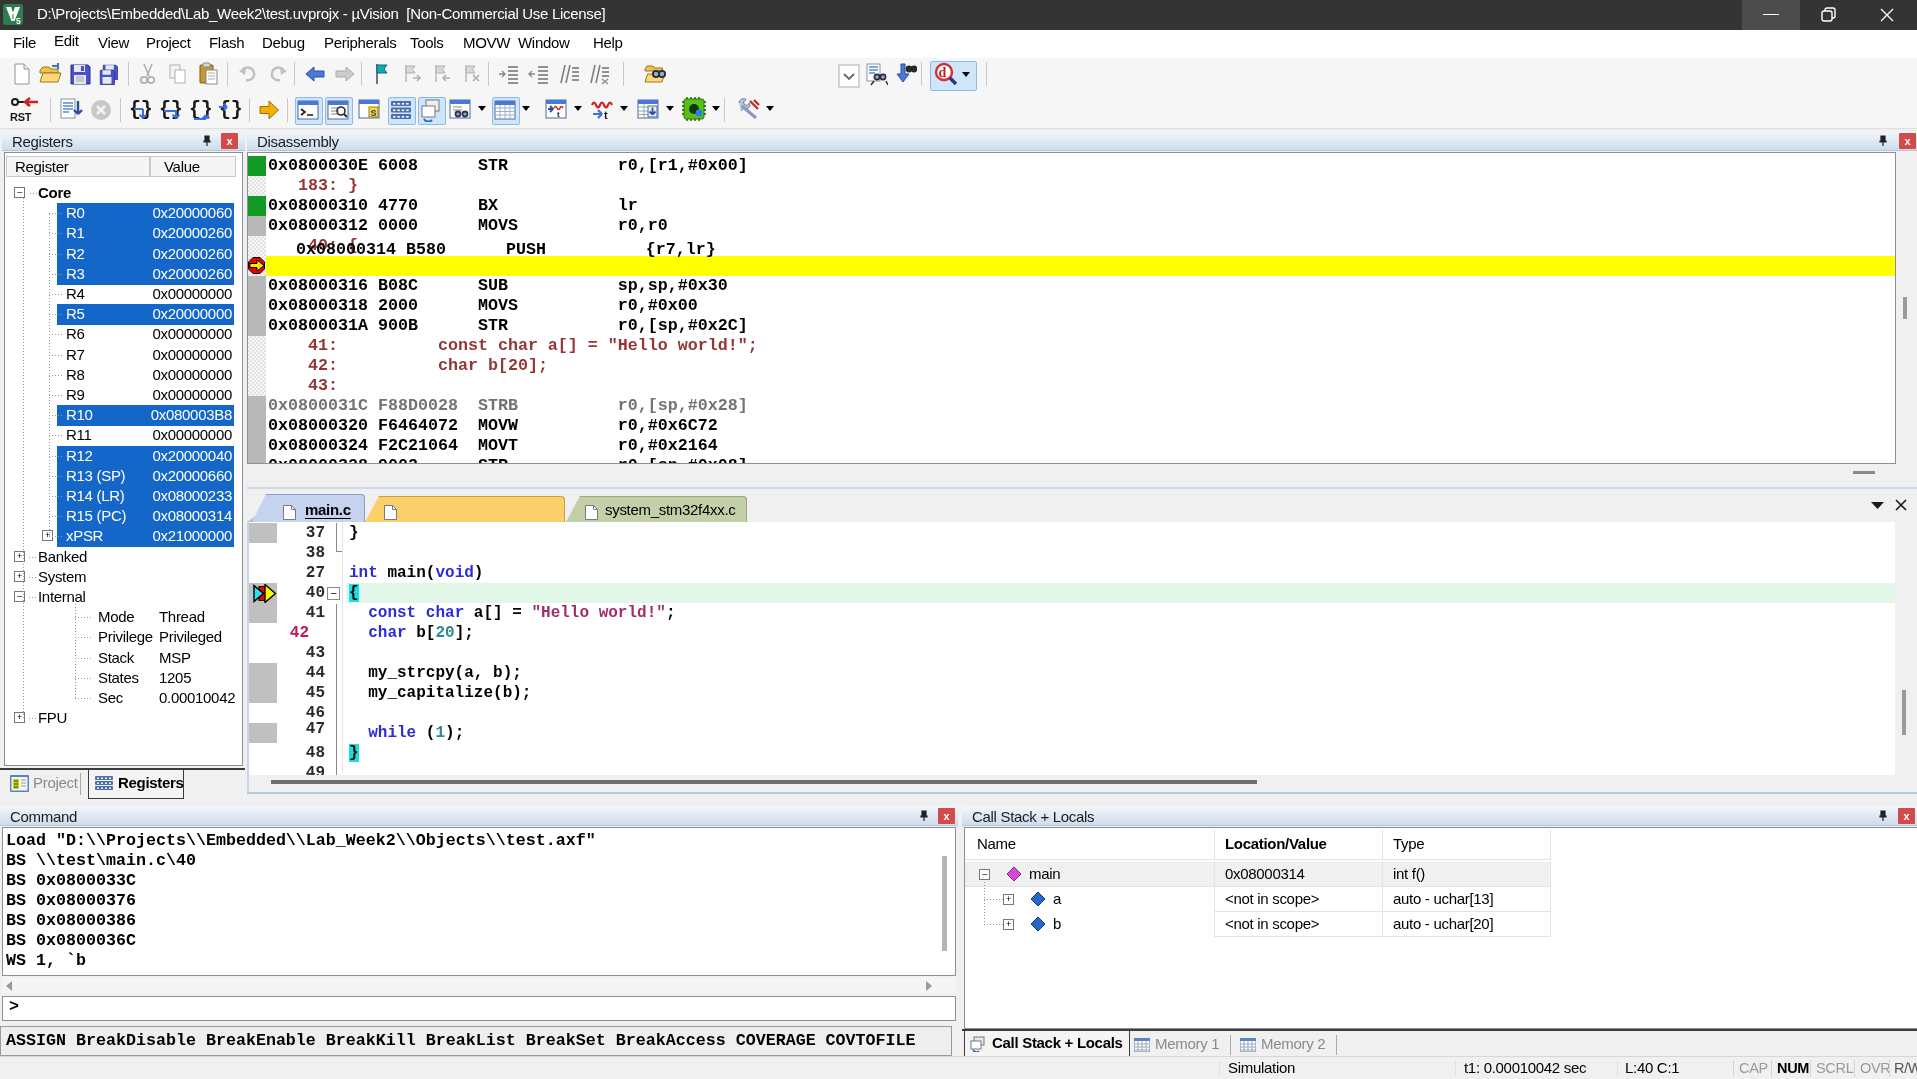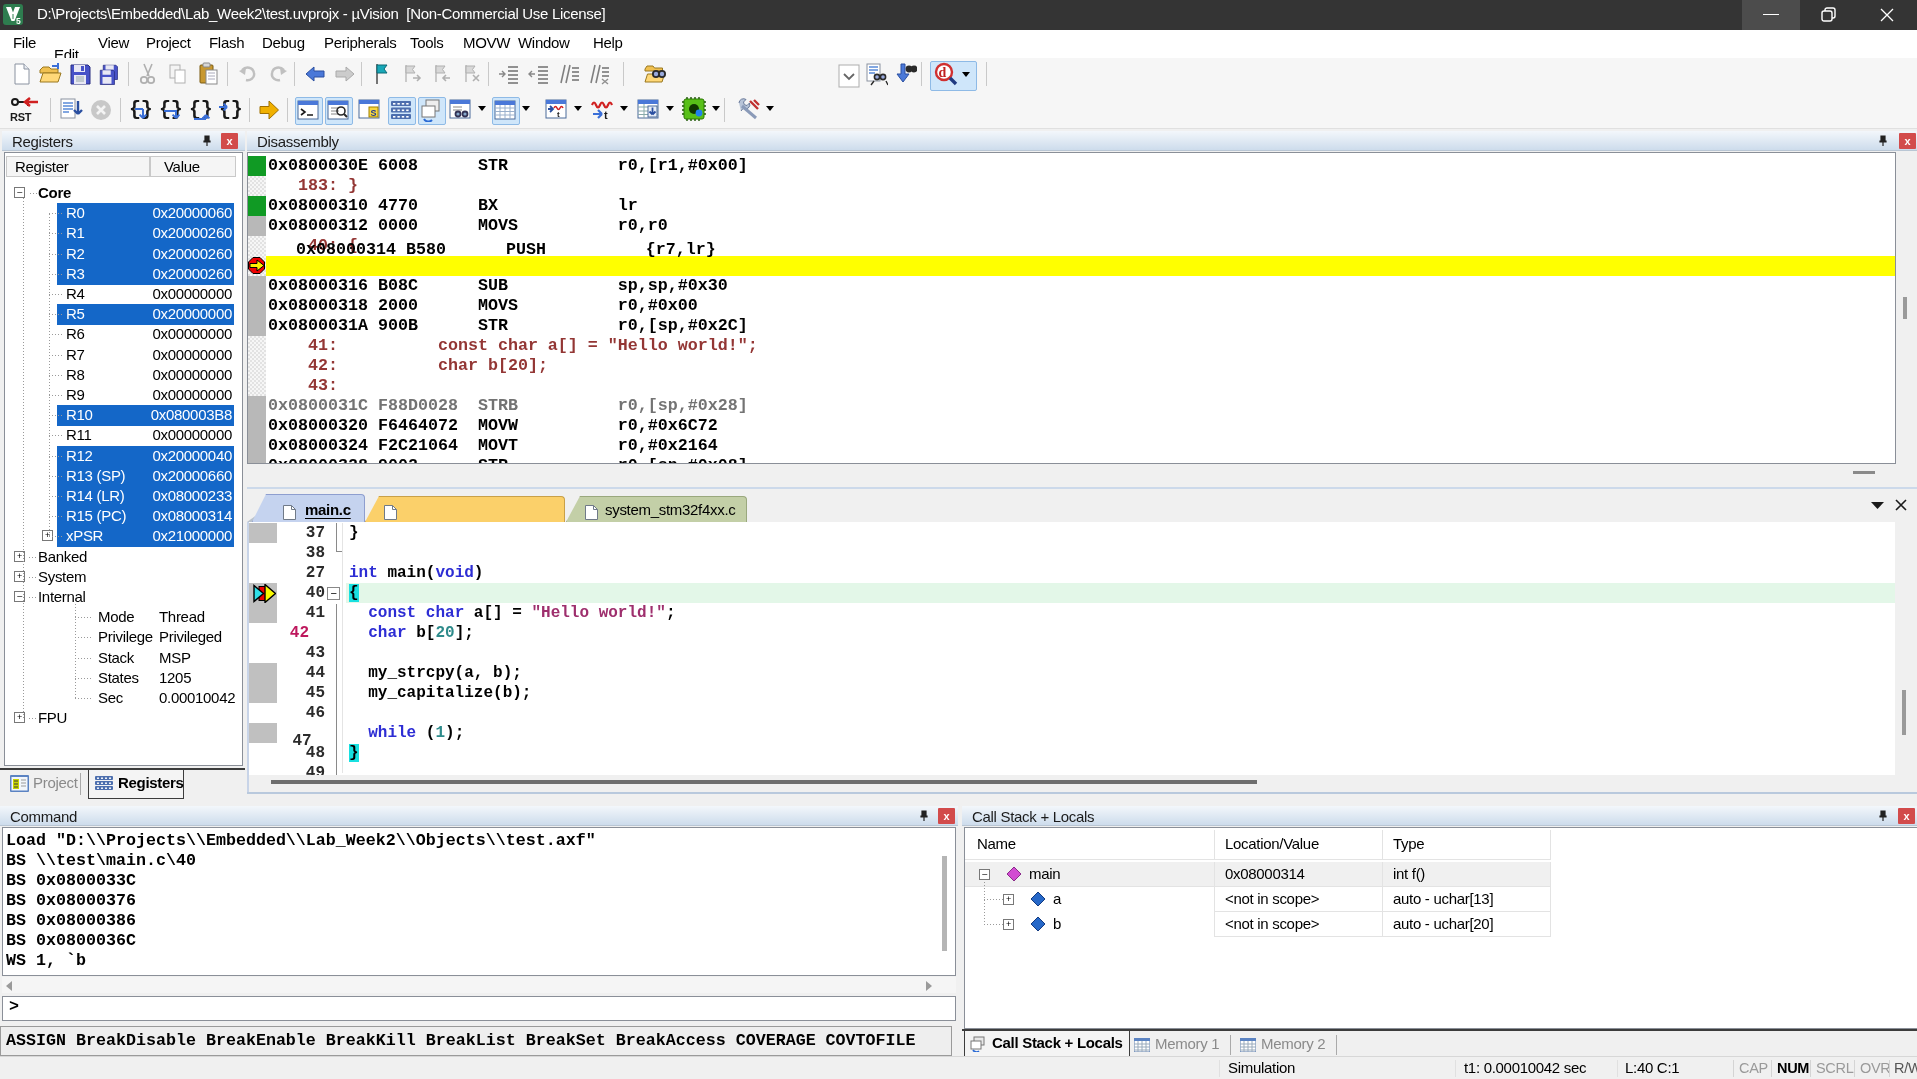--- a/index.html
+++ b/index.html
@@ -54,21 +54,21 @@
   </div>
   <div class="abs" style="left:1858px;top:0;width:59px;height:30px;">
     <svg class="abs" style="left:22px;top:8px;" width="14" height="14" viewBox="0 0 14 14">
       <path d="M1 1 L13 13 M13 1 L1 13" stroke="#fff" stroke-width="1.3"></path>
     </svg>
   </div>
 </div>
 
 <div class="abs" style="left:0;top:30px;width:1917px;height:28px;background:#fff;">
   <div class="abs" style="left:13px;top:4px;">File</div>
-  <div class="abs" style="left:54px;top:16px;">Edit</div>
+  <div class="abs" style="left:54px;top:2px;">Edit</div>
   <div class="abs" style="left:98px;top:4px;">View</div>
   <div class="abs" style="left:146px;top:4px;">Project</div>
   <div class="abs" style="left:209px;top:4px;">Flash</div>
   <div class="abs" style="left:262px;top:4px;">Debug</div>
   <div class="abs" style="left:324px;top:4px;">Peripherals</div>
   <div class="abs" style="left:410px;top:4px;">Tools</div>
   <div class="abs" style="left:463px;top:4px;">MOVW</div>
   <div class="abs" style="left:518px;top:4px;">Window</div>
   <div class="abs" style="left:593px;top:4px;">Help</div>
 </div>
@@ -587,21 +587,21 @@
 <div class="abs" style="left:0;top:80px;width:28px;height:20px;background:#c0c0c0;"></div>
 <div class="mono2 abs" style="left:30px;top:80px;width:46px;text-align:right;color:#2b2b2b;">41</div>
 <div class="mono2 abs" style="left:14px;top:100px;width:46px;text-align:right;color:#be185d;">42</div>
 <div class="mono2 abs" style="left:30px;top:120px;width:46px;text-align:right;color:#2b2b2b;">43</div>
 <div class="abs" style="left:0;top:140px;width:28px;height:20px;background:#c0c0c0;"></div>
 <div class="mono2 abs" style="left:30px;top:140px;width:46px;text-align:right;color:#2b2b2b;">44</div>
 <div class="abs" style="left:0;top:160px;width:28px;height:20px;background:#c0c0c0;"></div>
 <div class="mono2 abs" style="left:30px;top:160px;width:46px;text-align:right;color:#2b2b2b;">45</div>
 <div class="mono2 abs" style="left:30px;top:180px;width:46px;text-align:right;color:#2b2b2b;">46</div>
 <div class="abs" style="left:0;top:200px;width:28px;height:20px;background:#c0c0c0;"></div>
-<div class="mono2 abs" style="left:30px;top:208px;width:46px;text-align:center;color:#2b2b2b;">47</div>
+<div class="mono2 abs" style="left:30px;top:196px;width:46px;text-align:right;color:#2b2b2b;">47</div>
 <div class="mono2 abs" style="left:30px;top:220px;width:46px;text-align:right;color:#2b2b2b;">48</div>
 <div class="mono2 abs" style="left:30px;top:240px;width:46px;text-align:right;color:#2b2b2b;">49</div>
 <div class="mono2 abs" style="left:100px;top:0px;">}</div>
 <div class="mono2 abs" style="left:100px;top:40px;"><span style="color:#2d2dd4">int</span> main(<span style="color:#2d2dd4">void</span>)</div>
 <div class="abs" style="left:97px;top:60px;width:1549px;height:20px;background:#e3f7e8;"></div>
 <div class="mono2 abs" style="left:100px;top:60px;"><span style="background:#19e0e0;">{</span></div>
 <div class="abs" style="left:78px;top:64px;width:13px;height:13px;background:#fff;border:1px solid #888;font-size:11px;line-height:11px;text-align:center;">−</div>
 <svg class="abs" style="left:4px;top:61px;" width="23" height="19" viewBox="0 0 23 19">
   <rect x="6" y="2.5" width="8" height="14" fill="#ee0000" stroke="#000"></rect>
   <polygon points="1,1.5 10.5,9.5 1,17.5" fill="#30e0e8" stroke="#000" stroke-width="1.4"></polygon>
@@ -657,21 +657,21 @@
   <div class="ptitle abs" style="left:0;top:0;width:955px;height:20px;">
     <div class="ptxt">Call Stack + Locals</div>
     <svg class="pin" style="left:914px;" viewBox="0 0 14 14">
           <path d="M5 2 h4 v5 h1 v1 H4 v-1 h1 Z M7 8 v4" stroke="#222" stroke-width="1.2" fill="#222"></path>
         </svg>
     <div class="closeb" style="left:936px;">x</div>
   </div>
   <div class="abs" style="left:2px;top:21px;width:953px;height:202px;background:#fff;border:1px solid #8a8f98;border-right:none;"></div>
   <div id="csbody" class="abs" style="left:3px;top:22px;width:951px;height:200px;"><div class="abs" style="left:0px;top:2px;width:585px;height:30px;border-bottom:1px solid #e3e3e3;"></div>
 <div class="abs" style="left:12px;top:7px;">Name</div>
-<div class="abs" style="left:260px;top:7px;">Location/Value</div>
+<div class="abs" style="left:260px;top:7px;font-weight:bold;">Location/Value</div>
 <div class="abs" style="left:428px;top:7px;">Type</div>
 <div class="abs" style="left:249px;top:2px;width:1px;height:30px;background:#e3e3e3;"></div>
 <div class="abs" style="left:417px;top:2px;width:1px;height:30px;background:#e3e3e3;"></div>
 <div class="abs" style="left:585px;top:2px;width:1px;height:30px;background:#e3e3e3;"></div>
 <div class="abs" style="left:0px;top:34px;width:585px;height:25px;background:#f0f0f0;border-bottom:1px solid #e3e3e3;"></div>
 <div class="abs" style="left:249px;top:34px;width:1px;height:25px;background:#e3e3e3;"></div>
 <div class="abs" style="left:417px;top:34px;width:1px;height:25px;background:#e3e3e3;"></div>
 <div class="abs" style="left:585px;top:34px;width:1px;height:25px;background:#e3e3e3;"></div>
 <div class="expbox" style="left:14px;top:41px;">–</div>
 <svg class="abs" style="left:42px;top:39px;" width="14" height="14" viewBox="0 0 14 14">

